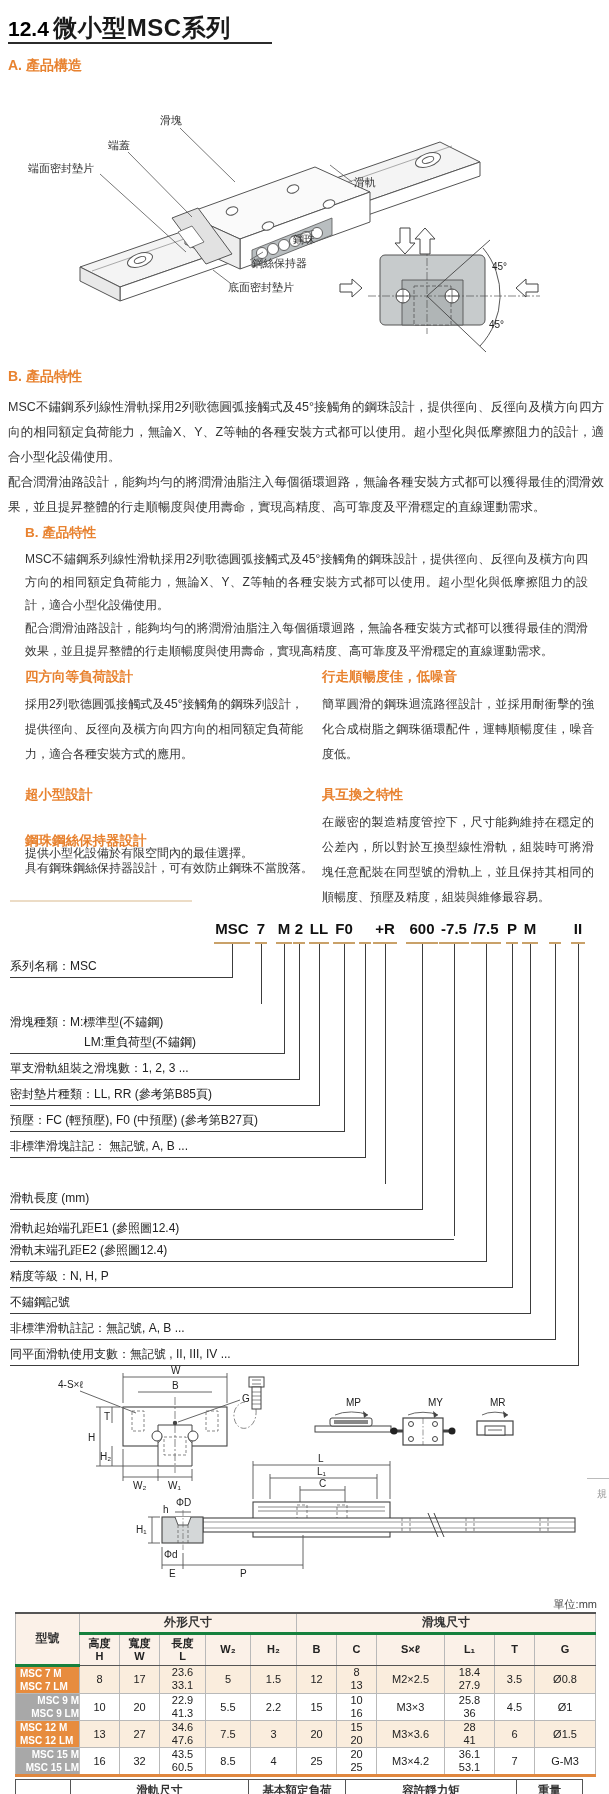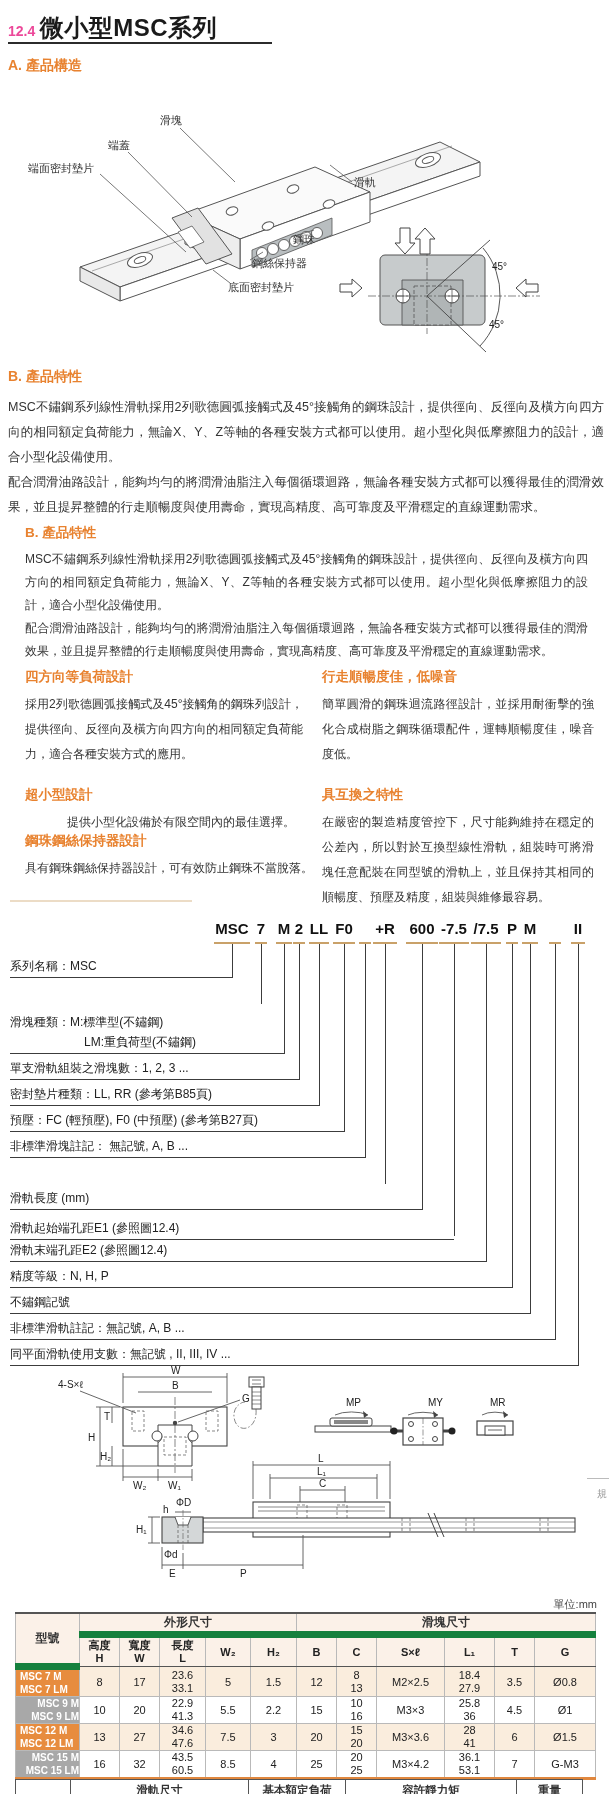--- a/index.html
+++ b/index.html
@@ -1,21 +1,21 @@
 <!DOCTYPE html>
 <html><head>
 <meta charset="utf-8">
 <style>
   * { margin:0; padding:0; box-sizing:border-box; }
   body { background:#e8e8e8; font-family:"Liberation Sans","DejaVu Sans",sans-serif; }
   .page { position:relative; width:609px; height:1794px; background:#ffffff; overflow:hidden; margin:0 auto; color:#222; }
   .abs { position:absolute; }
 
   
-  .sec-num { color:#ec4899; font-weight:bold; font-size:14px; }
+  .sec-num { color:#000000; font-weight:bold; font-size:21px; }
   .page-title { color:#1a1a1a; font-weight:bold; font-size:24px; letter-spacing:0.5px; }
   .title-rule { height:2px; background:#2b2b2b; }
 
   .orange-h { color:#E8822F; font-weight:bold; font-size:14px; }
   .orange-h2 { color:#E8822F; font-weight:bold; font-size:13.5px; }
   .body-txt { font-size:12.5px; line-height:25px; color:#333; text-align:justify; }
   .feat-txt { font-size:12px; line-height:25px; color:#333; text-align:justify; }
 
   .faded-line { height:2px; background:#ecdcc6; }
 
@@ -26,21 +26,21 @@
   .lrow { position:absolute; left:10px; border-bottom:1px solid #3c3c3c; }
   .lrow span { position:absolute; bottom:2px; left:0; white-space:nowrap; font-size:12px; color:#222; }
   .lrow .l2 { bottom:2px; left:74px; }
   .lrow .l1up { bottom:22px; }
   .vline { position:absolute; top:24px; width:0; border-left:1px solid #3c3c3c; }
 
   
   .unit-note { font-size:11px; color:#444; }
   table.spec { border-collapse:collapse; table-layout:fixed; width:580px; border-top:2px solid #555; border-bottom:3px solid #e0873e; }
   table.spec td { border:1px solid #b9b9b9; text-align:center; font-size:11px; color:#222; padding:0; }
-  table.spec tr.ghead td { background:#fbf1e8; font-weight:bold; font-size:12px; color:#333; height:20px; border-bottom:7px solid #15803d; }
+  table.spec tr.ghead td { background:#fbf1e8; font-weight:bold; font-size:12px; color:#333; height:20px; border-bottom:3px solid #15803d; }
   table.spec tr.chead td { background:#fbf1e8; font-weight:bold; font-size:11px; height:32px; border-bottom:1.5px solid #555; line-height:13px; }
   table.spec td.model-h { background:#fbf1e8; font-weight:bold; font-size:12px; }
   table.spec tr.dr { height:27px; }
   table.spec tr.dr.odd td { background:#faeddd; }
   table.spec tr.dr.even td { background:#ffffff; }
   table.spec td.m-orange { background:#e78c3e !important; color:#fff; font-weight:bold; font-size:10px; text-align:left; padding-left:4px; line-height:12px; }
   table.spec td.m-gray { background:#a8a8a8 !important; color:#fff; font-weight:bold; font-size:10px; text-align:right; padding-left:4px; line-height:12px; }
   table.spec .two > div { line-height:13px; }
 
   table.spec2 { border-collapse:collapse; table-layout:fixed; width:567px; border-top:1.5px solid #444; }
@@ -146,21 +146,21 @@
   <div class="abs body-txt" style="left:8px; top:395px; width:596px;">MSC不鏽鋼系列線性滑軌採用2列歌德圓弧接觸式及45°接觸角的鋼珠設計，提供徑向、反徑向及橫方向四方向的相同額定負荷能力，無論X、Y、Z等軸的各種安裝方式都可以使用。超小型化與低摩擦阻力的設計，適合小型化設備使用。</div>
   <div class="abs body-txt" style="left:8px; top:470px; width:596px;">配合潤滑油路設計，能夠均勻的將潤滑油脂注入每個循環迴路，無論各種安裝方式都可以獲得最佳的潤滑效果，並且提昇整體的行走順暢度與使用壽命，實現高精度、高可靠度及平滑穩定的直線運動需求。</div>
 
   <div class="abs orange-h2" style="left:25px; top:524px;">B. 產品特性</div>
   <div class="abs body-txt" style="left:25px; top:548px; width:563px; font-size:12px; line-height:23px;">MSC不鏽鋼系列線性滑軌採用2列歌德圓弧接觸式及45°接觸角的鋼珠設計，提供徑向、反徑向及橫方向四方向的相同額定負荷能力，無論X、Y、Z等軸的各種安裝方式都可以使用。超小型化與低摩擦阻力的設計，適合小型化設備使用。</div>
   <div class="abs body-txt" style="left:25px; top:617px; width:563px; font-size:12px; line-height:23px;">配合潤滑油路設計，能夠均勻的將潤滑油脂注入每個循環迴路，無論各種安裝方式都可以獲得最佳的潤滑效果，並且提昇整體的行走順暢度與使用壽命，實現高精度、高可靠度及平滑穩定的直線運動需求。</div>
 
   <div class="abs orange-h2" style="left:25px; top:668px;">四方向等負荷設計</div>
   <div class="abs feat-txt" style="left:25px; top:692px; width:278px;">採用2列歌德圓弧接觸式及45°接觸角的鋼珠列設計，提供徑向、反徑向及橫方向四方向的相同額定負荷能力，適合各種安裝方式的應用。</div>
   <div class="abs orange-h2" style="left:25px; top:786px;">超小型設計</div>
-  <div class="abs feat-txt" style="left:25px; top:810px; width:278px;margin-left:42px;">提供小型化設備於有限空間內的最佳選擇。</div>
+  <div class="abs feat-txt" style="left:25px; top:841px; width:278px;">提供小型化設備於有限空間內的最佳選擇。</div>
   <div class="abs orange-h2" style="left:25px; top:832px;">鋼珠鋼絲保持器設計</div>
   <div class="abs feat-txt" style="left:25px; top:856px; width:290px;">具有鋼珠鋼絲保持器設計，可有效防止鋼珠不當脫落。</div>
 
   <div class="abs orange-h2" style="left:322px; top:668px;">行走順暢度佳，低噪音</div>
   <div class="abs feat-txt" style="left:322px; top:692px; width:272px;">簡單圓滑的鋼珠迴流路徑設計，並採用耐衝擊的強化合成樹脂之鋼珠循環配件，運轉順暢度佳，噪音度低。</div>
   <div class="abs orange-h2" style="left:322px; top:786px;">具互換之特性</div>
   <div class="abs feat-txt" style="left:322px; top:810px; width:272px;">在嚴密的製造精度管控下，尺寸能夠維持在穩定的公差內，所以對於互換型線性滑軌，組裝時可將滑塊任意配裝在同型號的滑軌上，並且保持其相同的順暢度、預壓及精度，組裝與維修最容易。</div>
 
   <div class="abs faded-line" style="left:10px; top:900px; width:182px;"></div>
 

